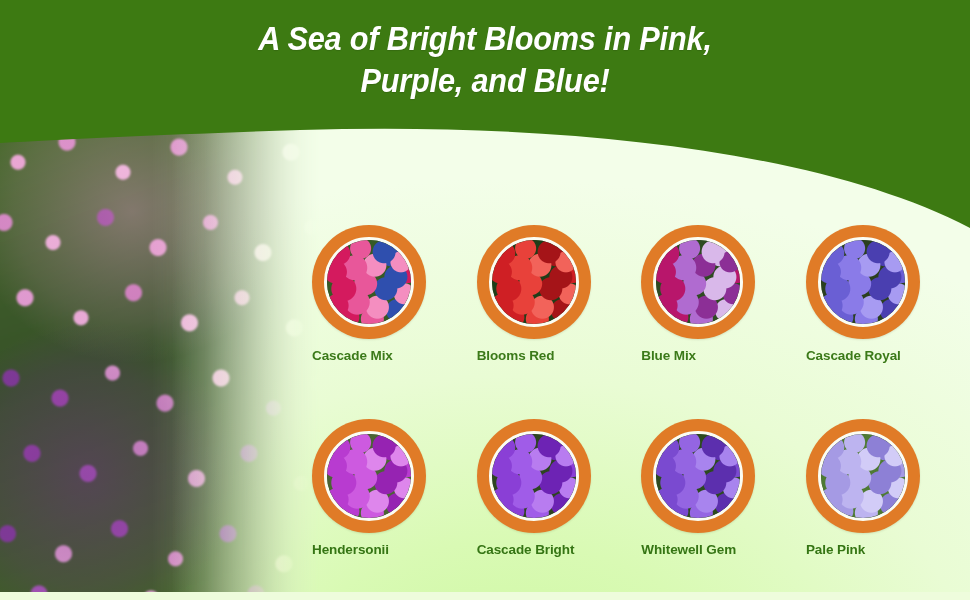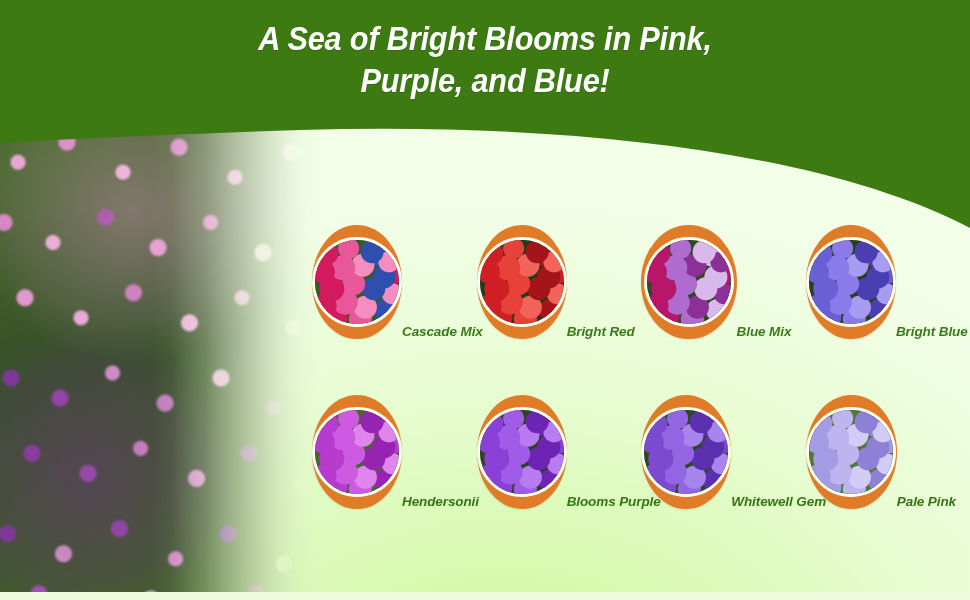--- a/index.html
+++ b/index.html
@@ -97,21 +97,21 @@
     transform:scaleX(.93);transform-origin:50% 0;
     text-shadow:0 1px 1px rgba(0,0,0,.12);
   }
 
   
   .grid{
     position:absolute;left:312px;top:225px;width:644px;
   }
   .grid-row{display:flex;justify-content:space-between;}
   .grid-row.row2{margin-top:56px;}
-  .variety{width:150px;display:flex;flex-direction:row;align-items:flex-end;font-style:italic;}
+  .variety{width:150px;display:flex;flex-direction:column;align-items:flex-start;}
   .disc{
     width:114px;height:114px;border-radius:50%;
     background:#E07B27;
     display:flex;align-items:center;justify-content:center;
     box-shadow:0 1px 2px rgba(60,60,20,.12);
   }
   .disc-inner{
     width:84px;height:84px;border-radius:50%;
     border:3px solid #fbfdf3;
     overflow:hidden;position:relative;background:#2d4422;
@@ -157,59 +157,59 @@
         </div>
         <div class="variety-label">Cascade Mix</div>
       </div>
 
       <div class="variety">
         <div class="disc">
           <div class="disc-inner">
             <div class="bloom" style="background-image: radial-gradient(circle at 14% 16%, rgb(207, 31, 36) 0px, rgb(207, 31, 36) 11px, transparent 12px), radial-gradient(circle at 40% 10%, rgb(232, 65, 58) 0px, rgb(232, 65, 58) 10px, transparent 11px), radial-gradient(circle at 68% 14%, rgb(165, 20, 24) 0px, rgb(165, 20, 24) 11px, transparent 12px), radial-gradient(circle at 88% 26%, rgb(242, 99, 90) 0px, rgb(242, 99, 90) 10px, transparent 11px), radial-gradient(circle at 10% 38%, rgb(207, 31, 36) 0px, rgb(207, 31, 36) 11px, transparent 12px), radial-gradient(circle at 33% 33%, rgb(232, 65, 58) 0px, rgb(232, 65, 58) 12px, transparent 13px), radial-gradient(circle at 57% 30%, rgb(242, 99, 90) 0px, rgb(242, 99, 90) 11px, transparent 12px), radial-gradient(circle at 82% 44%, rgb(165, 20, 24) 0px, rgb(165, 20, 24) 11px, transparent 12px), radial-gradient(circle at 20% 58%, rgb(207, 31, 36) 0px, rgb(207, 31, 36) 12px, transparent 13px), radial-gradient(circle at 46% 52%, rgb(232, 65, 58) 0px, rgb(232, 65, 58) 11px, transparent 12px), radial-gradient(circle at 70% 58%, rgb(165, 20, 24) 0px, rgb(165, 20, 24) 11px, transparent 12px), radial-gradient(circle at 92% 64%, rgb(242, 99, 90) 0px, rgb(242, 99, 90) 10px, transparent 11px), radial-gradient(circle at 12% 78%, rgb(207, 31, 36) 0px, rgb(207, 31, 36) 11px, transparent 12px), radial-gradient(circle at 36% 74%, rgb(232, 65, 58) 0px, rgb(232, 65, 58) 12px, transparent 13px), radial-gradient(circle at 60% 80%, rgb(242, 99, 90) 0px, rgb(242, 99, 90) 11px, transparent 12px), radial-gradient(circle at 84% 84%, rgb(165, 20, 24) 0px, rgb(165, 20, 24) 11px, transparent 12px), radial-gradient(circle at 26% 92%, rgb(207, 31, 36) 0px, rgb(207, 31, 36) 10px, transparent 11px), radial-gradient(circle at 54% 94%, rgb(232, 65, 58) 0px, rgb(232, 65, 58) 11px, transparent 12px), radial-gradient(circle at 76% 20%, rgb(165, 20, 24) 0px, rgb(165, 20, 24) 9px, transparent 10px), radial-gradient(circle at 4% 24%, rgb(242, 99, 90) 0px, rgb(242, 99, 90) 9px, transparent 10px), radial-gradient(circle at 96% 40%, rgb(207, 31, 36) 0px, rgb(207, 31, 36) 9px, transparent 10px), linear-gradient(150deg, rgb(31, 61, 24) 0%, rgb(31, 61, 24) 100%);"></div>
           </div>
         </div>
-        <div class="variety-label">Bright Red</div>
+        <div class="variety-label">Blooms Red</div>
       </div>
 
       <div class="variety">
         <div class="disc">
           <div class="disc-inner">
             <div class="bloom" style="background-image: radial-gradient(circle at 14% 16%, rgb(184, 22, 107) 0px, rgb(184, 22, 107) 11px, transparent 12px), radial-gradient(circle at 40% 10%, rgb(176, 107, 208) 0px, rgb(176, 107, 208) 10px, transparent 11px), radial-gradient(circle at 68% 14%, rgb(217, 184, 234) 0px, rgb(217, 184, 234) 11px, transparent 12px), radial-gradient(circle at 88% 26%, rgb(140, 47, 150) 0px, rgb(140, 47, 150) 10px, transparent 11px), radial-gradient(circle at 10% 38%, rgb(184, 22, 107) 0px, rgb(184, 22, 107) 11px, transparent 12px), radial-gradient(circle at 33% 33%, rgb(176, 107, 208) 0px, rgb(176, 107, 208) 12px, transparent 13px), radial-gradient(circle at 57% 30%, rgb(140, 47, 150) 0px, rgb(140, 47, 150) 11px, transparent 12px), radial-gradient(circle at 82% 44%, rgb(217, 184, 234) 0px, rgb(217, 184, 234) 11px, transparent 12px), radial-gradient(circle at 20% 58%, rgb(184, 22, 107) 0px, rgb(184, 22, 107) 12px, transparent 13px), radial-gradient(circle at 46% 52%, rgb(176, 107, 208) 0px, rgb(176, 107, 208) 11px, transparent 12px), radial-gradient(circle at 70% 58%, rgb(217, 184, 234) 0px, rgb(217, 184, 234) 11px, transparent 12px), radial-gradient(circle at 92% 64%, rgb(140, 47, 150) 0px, rgb(140, 47, 150) 10px, transparent 11px), radial-gradient(circle at 12% 78%, rgb(184, 22, 107) 0px, rgb(184, 22, 107) 11px, transparent 12px), radial-gradient(circle at 36% 74%, rgb(176, 107, 208) 0px, rgb(176, 107, 208) 12px, transparent 13px), radial-gradient(circle at 60% 80%, rgb(140, 47, 150) 0px, rgb(140, 47, 150) 11px, transparent 12px), radial-gradient(circle at 84% 84%, rgb(217, 184, 234) 0px, rgb(217, 184, 234) 11px, transparent 12px), radial-gradient(circle at 26% 92%, rgb(184, 22, 107) 0px, rgb(184, 22, 107) 10px, transparent 11px), radial-gradient(circle at 54% 94%, rgb(176, 107, 208) 0px, rgb(176, 107, 208) 11px, transparent 12px), radial-gradient(circle at 76% 20%, rgb(217, 184, 234) 0px, rgb(217, 184, 234) 9px, transparent 10px), radial-gradient(circle at 4% 24%, rgb(140, 47, 150) 0px, rgb(140, 47, 150) 9px, transparent 10px), radial-gradient(circle at 96% 40%, rgb(184, 22, 107) 0px, rgb(184, 22, 107) 9px, transparent 10px), linear-gradient(150deg, rgb(46, 74, 34) 0%, rgb(46, 74, 34) 100%);"></div>
           </div>
         </div>
         <div class="variety-label">Blue Mix</div>
       </div>
 
       <div class="variety">
         <div class="disc">
           <div class="disc-inner">
             <div class="bloom" style="background-image: radial-gradient(circle at 14% 16%, rgb(106, 95, 212) 0px, rgb(106, 95, 212) 11px, transparent 12px), radial-gradient(circle at 40% 10%, rgb(138, 123, 232) 0px, rgb(138, 123, 232) 10px, transparent 11px), radial-gradient(circle at 68% 14%, rgb(74, 63, 176) 0px, rgb(74, 63, 176) 11px, transparent 12px), radial-gradient(circle at 88% 26%, rgb(167, 155, 242) 0px, rgb(167, 155, 242) 10px, transparent 11px), radial-gradient(circle at 10% 38%, rgb(106, 95, 212) 0px, rgb(106, 95, 212) 11px, transparent 12px), radial-gradient(circle at 33% 33%, rgb(138, 123, 232) 0px, rgb(138, 123, 232) 12px, transparent 13px), radial-gradient(circle at 57% 30%, rgb(167, 155, 242) 0px, rgb(167, 155, 242) 11px, transparent 12px), radial-gradient(circle at 82% 44%, rgb(74, 63, 176) 0px, rgb(74, 63, 176) 11px, transparent 12px), radial-gradient(circle at 20% 58%, rgb(106, 95, 212) 0px, rgb(106, 95, 212) 12px, transparent 13px), radial-gradient(circle at 46% 52%, rgb(138, 123, 232) 0px, rgb(138, 123, 232) 11px, transparent 12px), radial-gradient(circle at 70% 58%, rgb(74, 63, 176) 0px, rgb(74, 63, 176) 11px, transparent 12px), radial-gradient(circle at 92% 64%, rgb(167, 155, 242) 0px, rgb(167, 155, 242) 10px, transparent 11px), radial-gradient(circle at 12% 78%, rgb(106, 95, 212) 0px, rgb(106, 95, 212) 11px, transparent 12px), radial-gradient(circle at 36% 74%, rgb(138, 123, 232) 0px, rgb(138, 123, 232) 12px, transparent 13px), radial-gradient(circle at 60% 80%, rgb(167, 155, 242) 0px, rgb(167, 155, 242) 11px, transparent 12px), radial-gradient(circle at 84% 84%, rgb(74, 63, 176) 0px, rgb(74, 63, 176) 11px, transparent 12px), radial-gradient(circle at 26% 92%, rgb(106, 95, 212) 0px, rgb(106, 95, 212) 10px, transparent 11px), radial-gradient(circle at 54% 94%, rgb(138, 123, 232) 0px, rgb(138, 123, 232) 11px, transparent 12px), radial-gradient(circle at 76% 20%, rgb(74, 63, 176) 0px, rgb(74, 63, 176) 9px, transparent 10px), radial-gradient(circle at 4% 24%, rgb(167, 155, 242) 0px, rgb(167, 155, 242) 9px, transparent 10px), radial-gradient(circle at 96% 40%, rgb(106, 95, 212) 0px, rgb(106, 95, 212) 9px, transparent 10px), linear-gradient(150deg, rgb(42, 63, 30) 0%, rgb(42, 63, 30) 100%);"></div>
           </div>
         </div>
-        <div class="variety-label">Bright Blue</div>
+        <div class="variety-label">Cascade Royal</div>
       </div>
     </div>
 
     <div class="grid-row row2">
       <div class="variety">
         <div class="disc">
           <div class="disc-inner">
             <div class="bloom" style="background-image: radial-gradient(circle at 14% 16%, rgb(184, 59, 208) 0px, rgb(184, 59, 208) 11px, transparent 12px), radial-gradient(circle at 40% 10%, rgb(205, 90, 224) 0px, rgb(205, 90, 224) 10px, transparent 11px), radial-gradient(circle at 68% 14%, rgb(150, 35, 178) 0px, rgb(150, 35, 178) 11px, transparent 12px), radial-gradient(circle at 88% 26%, rgb(222, 134, 236) 0px, rgb(222, 134, 236) 10px, transparent 11px), radial-gradient(circle at 10% 38%, rgb(184, 59, 208) 0px, rgb(184, 59, 208) 11px, transparent 12px), radial-gradient(circle at 33% 33%, rgb(205, 90, 224) 0px, rgb(205, 90, 224) 12px, transparent 13px), radial-gradient(circle at 57% 30%, rgb(222, 134, 236) 0px, rgb(222, 134, 236) 11px, transparent 12px), radial-gradient(circle at 82% 44%, rgb(150, 35, 178) 0px, rgb(150, 35, 178) 11px, transparent 12px), radial-gradient(circle at 20% 58%, rgb(184, 59, 208) 0px, rgb(184, 59, 208) 12px, transparent 13px), radial-gradient(circle at 46% 52%, rgb(205, 90, 224) 0px, rgb(205, 90, 224) 11px, transparent 12px), radial-gradient(circle at 70% 58%, rgb(150, 35, 178) 0px, rgb(150, 35, 178) 11px, transparent 12px), radial-gradient(circle at 92% 64%, rgb(222, 134, 236) 0px, rgb(222, 134, 236) 10px, transparent 11px), radial-gradient(circle at 12% 78%, rgb(184, 59, 208) 0px, rgb(184, 59, 208) 11px, transparent 12px), radial-gradient(circle at 36% 74%, rgb(205, 90, 224) 0px, rgb(205, 90, 224) 12px, transparent 13px), radial-gradient(circle at 60% 80%, rgb(222, 134, 236) 0px, rgb(222, 134, 236) 11px, transparent 12px), radial-gradient(circle at 84% 84%, rgb(150, 35, 178) 0px, rgb(150, 35, 178) 11px, transparent 12px), radial-gradient(circle at 26% 92%, rgb(184, 59, 208) 0px, rgb(184, 59, 208) 10px, transparent 11px), radial-gradient(circle at 54% 94%, rgb(205, 90, 224) 0px, rgb(205, 90, 224) 11px, transparent 12px), radial-gradient(circle at 76% 20%, rgb(150, 35, 178) 0px, rgb(150, 35, 178) 9px, transparent 10px), radial-gradient(circle at 4% 24%, rgb(222, 134, 236) 0px, rgb(222, 134, 236) 9px, transparent 10px), radial-gradient(circle at 96% 40%, rgb(184, 59, 208) 0px, rgb(184, 59, 208) 9px, transparent 10px), linear-gradient(150deg, rgb(75, 100, 52) 0%, rgb(75, 100, 52) 100%);"></div>
           </div>
         </div>
         <div class="variety-label">Hendersonii</div>
       </div>
 
       <div class="variety">
         <div class="disc">
           <div class="disc-inner">
             <div class="bloom" style="background-image: radial-gradient(circle at 14% 16%, rgb(138, 63, 214) 0px, rgb(138, 63, 214) 11px, transparent 12px), radial-gradient(circle at 40% 10%, rgb(160, 92, 232) 0px, rgb(160, 92, 232) 10px, transparent 11px), radial-gradient(circle at 68% 14%, rgb(109, 35, 180) 0px, rgb(109, 35, 180) 11px, transparent 12px), radial-gradient(circle at 88% 26%, rgb(184, 124, 240) 0px, rgb(184, 124, 240) 10px, transparent 11px), radial-gradient(circle at 10% 38%, rgb(138, 63, 214) 0px, rgb(138, 63, 214) 11px, transparent 12px), radial-gradient(circle at 33% 33%, rgb(160, 92, 232) 0px, rgb(160, 92, 232) 12px, transparent 13px), radial-gradient(circle at 57% 30%, rgb(184, 124, 240) 0px, rgb(184, 124, 240) 11px, transparent 12px), radial-gradient(circle at 82% 44%, rgb(109, 35, 180) 0px, rgb(109, 35, 180) 11px, transparent 12px), radial-gradient(circle at 20% 58%, rgb(138, 63, 214) 0px, rgb(138, 63, 214) 12px, transparent 13px), radial-gradient(circle at 46% 52%, rgb(160, 92, 232) 0px, rgb(160, 92, 232) 11px, transparent 12px), radial-gradient(circle at 70% 58%, rgb(109, 35, 180) 0px, rgb(109, 35, 180) 11px, transparent 12px), radial-gradient(circle at 92% 64%, rgb(184, 124, 240) 0px, rgb(184, 124, 240) 10px, transparent 11px), radial-gradient(circle at 12% 78%, rgb(138, 63, 214) 0px, rgb(138, 63, 214) 11px, transparent 12px), radial-gradient(circle at 36% 74%, rgb(160, 92, 232) 0px, rgb(160, 92, 232) 12px, transparent 13px), radial-gradient(circle at 60% 80%, rgb(184, 124, 240) 0px, rgb(184, 124, 240) 11px, transparent 12px), radial-gradient(circle at 84% 84%, rgb(109, 35, 180) 0px, rgb(109, 35, 180) 11px, transparent 12px), radial-gradient(circle at 26% 92%, rgb(138, 63, 214) 0px, rgb(138, 63, 214) 10px, transparent 11px), radial-gradient(circle at 54% 94%, rgb(160, 92, 232) 0px, rgb(160, 92, 232) 11px, transparent 12px), radial-gradient(circle at 76% 20%, rgb(109, 35, 180) 0px, rgb(109, 35, 180) 9px, transparent 10px), radial-gradient(circle at 4% 24%, rgb(184, 124, 240) 0px, rgb(184, 124, 240) 9px, transparent 10px), radial-gradient(circle at 96% 40%, rgb(138, 63, 214) 0px, rgb(138, 63, 214) 9px, transparent 10px), linear-gradient(150deg, rgb(45, 68, 32) 0%, rgb(45, 68, 32) 100%);"></div>
           </div>
         </div>
-        <div class="variety-label">Blooms Purple</div>
+        <div class="variety-label">Cascade Bright</div>
       </div>
 
       <div class="variety">
         <div class="disc">
           <div class="disc-inner">
             <div class="bloom" style="background-image: radial-gradient(circle at 14% 16%, rgb(122, 74, 208) 0px, rgb(122, 74, 208) 11px, transparent 12px), radial-gradient(circle at 40% 10%, rgb(148, 101, 226) 0px, rgb(148, 101, 226) 10px, transparent 11px), radial-gradient(circle at 68% 14%, rgb(92, 47, 174) 0px, rgb(92, 47, 174) 11px, transparent 12px), radial-gradient(circle at 88% 26%, rgb(168, 132, 238) 0px, rgb(168, 132, 238) 10px, transparent 11px), radial-gradient(circle at 10% 38%, rgb(122, 74, 208) 0px, rgb(122, 74, 208) 11px, transparent 12px), radial-gradient(circle at 33% 33%, rgb(148, 101, 226) 0px, rgb(148, 101, 226) 12px, transparent 13px), radial-gradient(circle at 57% 30%, rgb(168, 132, 238) 0px, rgb(168, 132, 238) 11px, transparent 12px), radial-gradient(circle at 82% 44%, rgb(92, 47, 174) 0px, rgb(92, 47, 174) 11px, transparent 12px), radial-gradient(circle at 20% 58%, rgb(122, 74, 208) 0px, rgb(122, 74, 208) 12px, transparent 13px), radial-gradient(circle at 46% 52%, rgb(148, 101, 226) 0px, rgb(148, 101, 226) 11px, transparent 12px), radial-gradient(circle at 70% 58%, rgb(92, 47, 174) 0px, rgb(92, 47, 174) 11px, transparent 12px), radial-gradient(circle at 92% 64%, rgb(168, 132, 238) 0px, rgb(168, 132, 238) 10px, transparent 11px), radial-gradient(circle at 12% 78%, rgb(122, 74, 208) 0px, rgb(122, 74, 208) 11px, transparent 12px), radial-gradient(circle at 36% 74%, rgb(148, 101, 226) 0px, rgb(148, 101, 226) 12px, transparent 13px), radial-gradient(circle at 60% 80%, rgb(168, 132, 238) 0px, rgb(168, 132, 238) 11px, transparent 12px), radial-gradient(circle at 84% 84%, rgb(92, 47, 174) 0px, rgb(92, 47, 174) 11px, transparent 12px), radial-gradient(circle at 26% 92%, rgb(122, 74, 208) 0px, rgb(122, 74, 208) 10px, transparent 11px), radial-gradient(circle at 54% 94%, rgb(148, 101, 226) 0px, rgb(148, 101, 226) 11px, transparent 12px), radial-gradient(circle at 76% 20%, rgb(92, 47, 174) 0px, rgb(92, 47, 174) 9px, transparent 10px), radial-gradient(circle at 4% 24%, rgb(168, 132, 238) 0px, rgb(168, 132, 238) 9px, transparent 10px), radial-gradient(circle at 96% 40%, rgb(122, 74, 208) 0px, rgb(122, 74, 208) 9px, transparent 10px), linear-gradient(150deg, rgb(44, 74, 30) 0%, rgb(44, 74, 30) 100%);"></div>
           </div>
         </div>
         <div class="variety-label">Whitewell Gem</div>
       </div>

